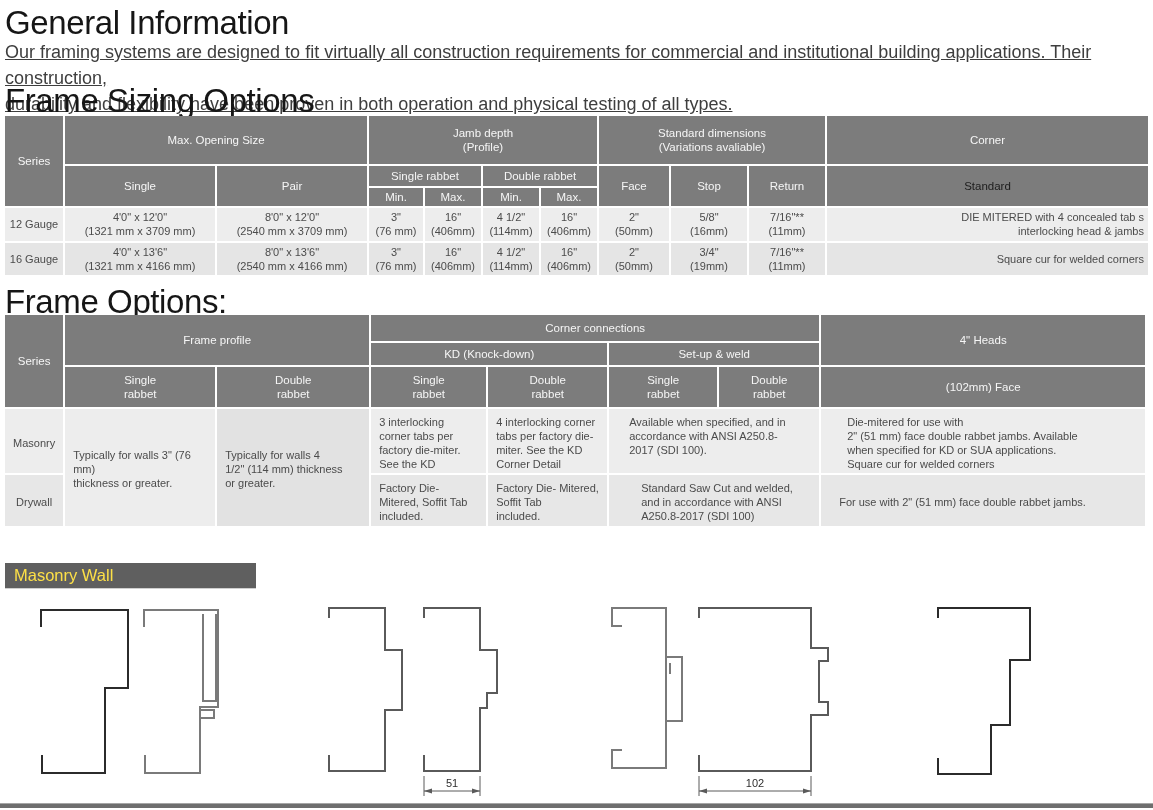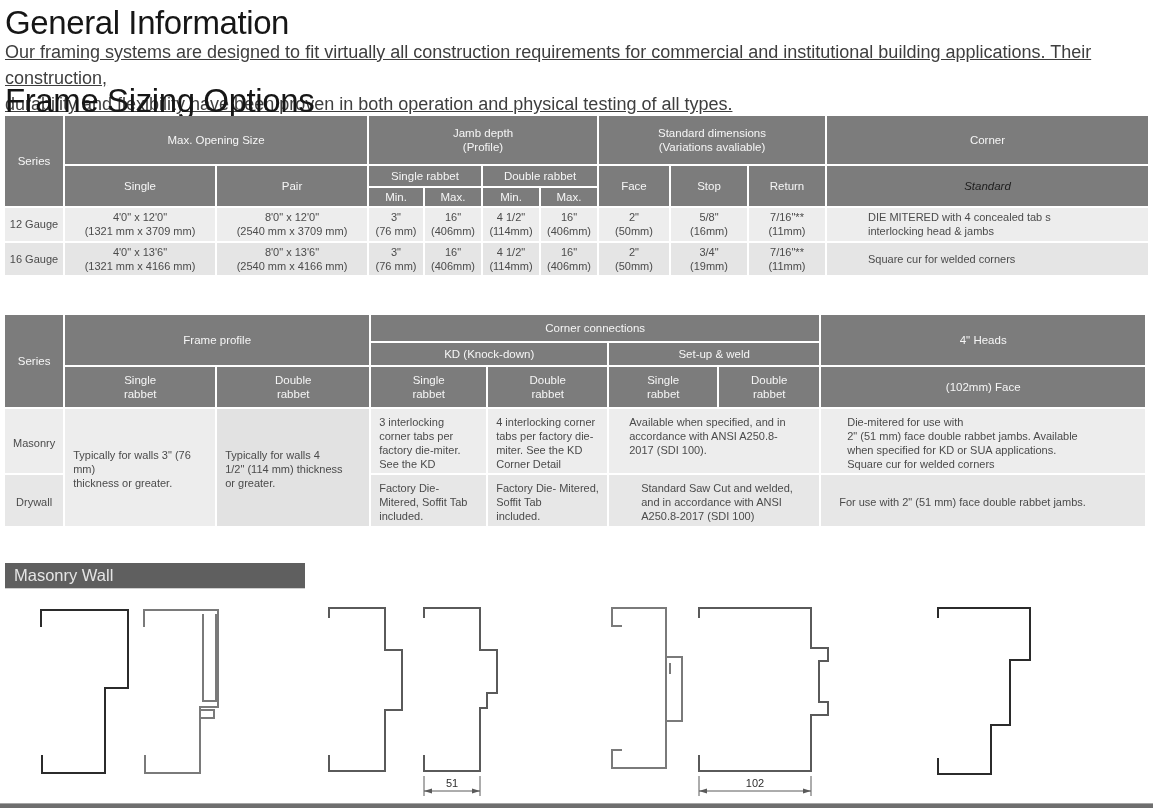--- a/index.html
+++ b/index.html
@@ -7,42 +7,42 @@
   body { font-family:"Liberation Sans","DejaVu Sans",sans-serif; }
   .page { position:relative; width:1153px; height:810px; background:#ffffff; overflow:hidden; }
 
   .abs { position:absolute; }
   h1 { margin:0; font-size:33px; font-weight:400; color:#161616; letter-spacing:-0.4px; line-height:1.1; }
   .intro { font-size:18px; color:#3e3e3e; line-height:1.45; white-space:pre-line;text-decoration:underline; }
 
   table { border-collapse:separate; border-spacing:2px; table-layout:fixed; }
   th { background:#7c7c7c; color:#f6f6f6; font-weight:400; font-size:11.5px;
        text-align:center; vertical-align:middle; white-space:pre-line; line-height:1.25; padding:2px; }
-  th.dark { color:#1d1d1d;font-style:italic; }
+  th.dark { color:#1d1d1d; }
   td { font-size:11px; color:#4b4b4b; white-space:pre-line; line-height:1.28;
        vertical-align:middle; padding:2px 4px; background:#ededed; }
 
   .t1 td { text-align:center; }
   .t1 tr.hr1 th { height:48px; }
   .t1 tr.hr2 th { height:20px; }
   .t1 tr.hr3 th { height:16px; }
   .t1 tbody td { height:32px; }
   .t1 tr.r2 td { background:#e5e5e5; }
-  .t1 td.corners { text-align:left; padding-left:41px; }
+  .t1 td.corners { text-align:right; padding-left:41px; }
 
   .t2 tr.hr1 th { height:26px; }
   .t2 tr.hr2 th { height:22px; }
   .t2 tr.hr3 th { height:40px; }
   .t2 tbody td { text-align:left; vertical-align:top; padding:6px 8px 2px 8px; height:56px; }
   .t2 tbody tr.r2 td { background:#e7e7e7; height:50px; }
   .t2 td.series { text-align:center; vertical-align:middle; }
   .t2 td.mid { vertical-align:middle; }
   .t2 td.darker { background:#e2e2e2; }
 
-  .wall-bar { width:300px; height:25px; background:#5f5f5f; color:#e5e5e5;
+  .wall-bar { width:251px; height:25px; background:#5f5f5f; color:#fde047;
               font-size:16.5px; line-height:25px; padding-left:9px; box-shadow:0 1px 0 #cfcfcf; }
 
   .drawings { width:1153px; height:205px; }
   .profile { position:absolute; }
   .profile path { fill:none; stroke-linejoin:miter; stroke-linecap:butt; }
   .dim-label { font-size:11px; fill:#2e2e2e; font-family:"Liberation Sans","DejaVu Sans",sans-serif; }
   .dim line { stroke:#5a5a5a; stroke-width:1; }
   .dim polygon { fill:#5a5a5a; }
 
   .bottom-bar { left:0; bottom:2px; width:1153px; height:5px; background:#6e6e6e; border-top:1px solid #a6a6a6; }
@@ -141,20 +141,21 @@
 (50mm)</td>
         <td>3/4"
 (19mm)</td>
         <td>7/16"**
 (11mm)</td>
         <td class="corners">Square cur for welded corners</td>
       </tr>
     </tbody>
   </table>
 
+  <h1 class="abs" style="left:5px; top:284px;">Frame Options:</h1>
 
   <table class="t2 abs" style="left:3px; top:313px;">
     <colgroup>
       <col style="width:55px">
         <col style="width:150px">
         <col style="width:152px">
       <col style="width:115px">
         <col style="width:119px">
         <col style="width:108px">
         <col style="width:100px">

